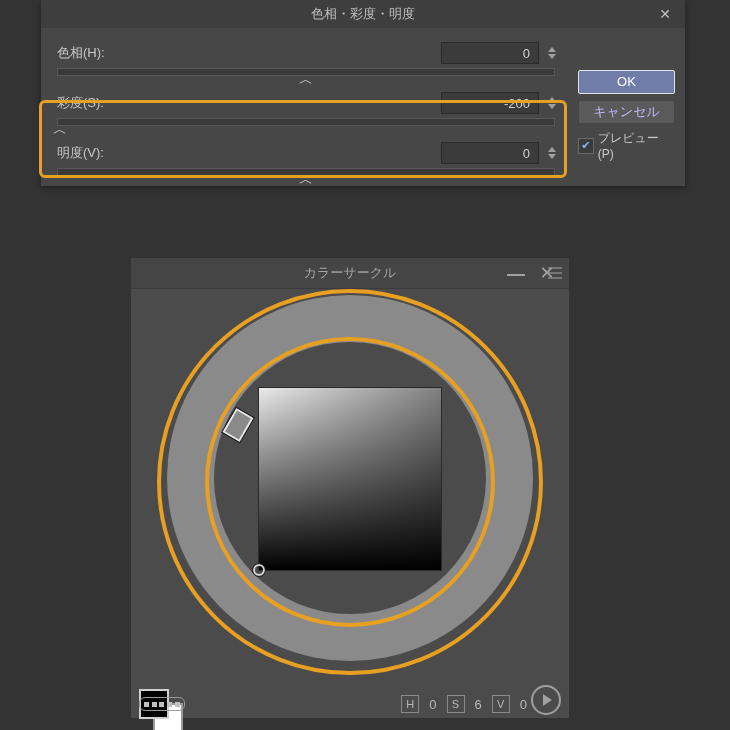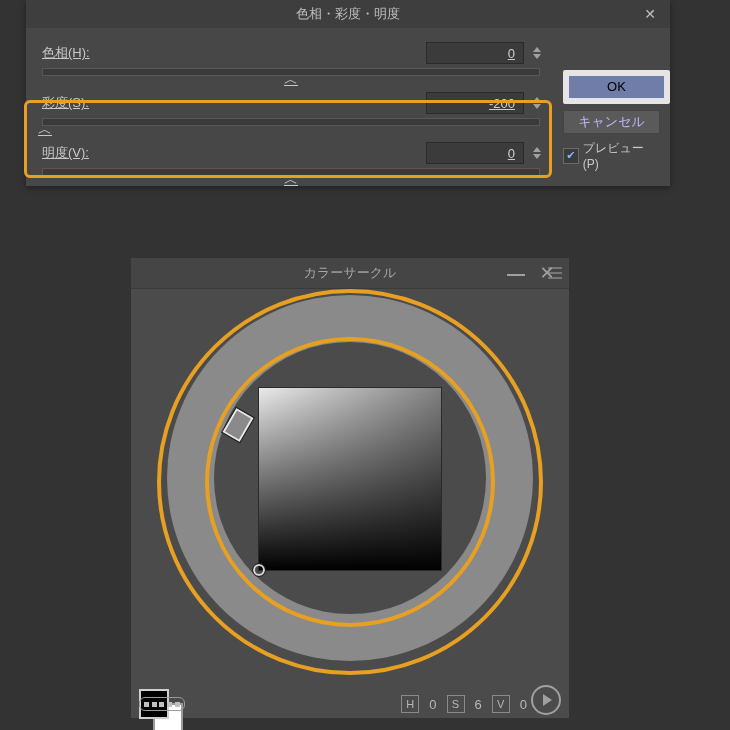--- a/index.html
+++ b/index.html
@@ -10,21 +10,21 @@
     background: #333333;
     font-family: "Meiryo", "MS PGothic", sans-serif;
     font-size: 13px;
     color: #c8c8c8;
     overflow: hidden;
   }
 
   
   .hsl-dialog {
     position: absolute;
-    left: 26px;
+    left: 41px;
     top: 0px;
     width: 644px;
     background: #474747;
     box-shadow: 0 2px 6px rgba(0,0,0,0.4);
   }
   .hsl-titlebar {
     height: 28px;
     background: #3e3e3e;
     display: flex;
     align-items: center;
@@ -45,21 +45,20 @@
     height: 28px;
     display: flex;
     align-items: center;
     justify-content: center;
     color: #bfbfbf;
     font-size: 14px;
   }
   .hsl-body {
     padding: 14px 10px 0 10px;
     position: relative;
-    text-decoration: underline;
   }
   .hsl-row {
     display: flex;
     align-items: center;
     margin-bottom: 4px;
     position: relative;
   }
   .hsl-label {
     width: 100px;
     padding-left: 6px;
@@ -124,22 +123,22 @@
     width: 95px;
     height: 22px;
     line-height: 22px;
     text-align: center;
     border-radius: 2px;
     margin-bottom: 6px;
     font-size: 13px;
   }
   .btn-primary {
     background: #6f7da8;
-    color: #000000;
-    border: 6px solid #e5e5e5;
+    color: #ffffff;
+    border: 1px solid #e5e5e5;
   }
   .btn-secondary {
     background: #5a5a5a;
     color: #c4b5fd;
     border: 1px solid #454545;
   }
   .preview-row {
     display: flex;
     align-items: center;
     gap: 4px;

